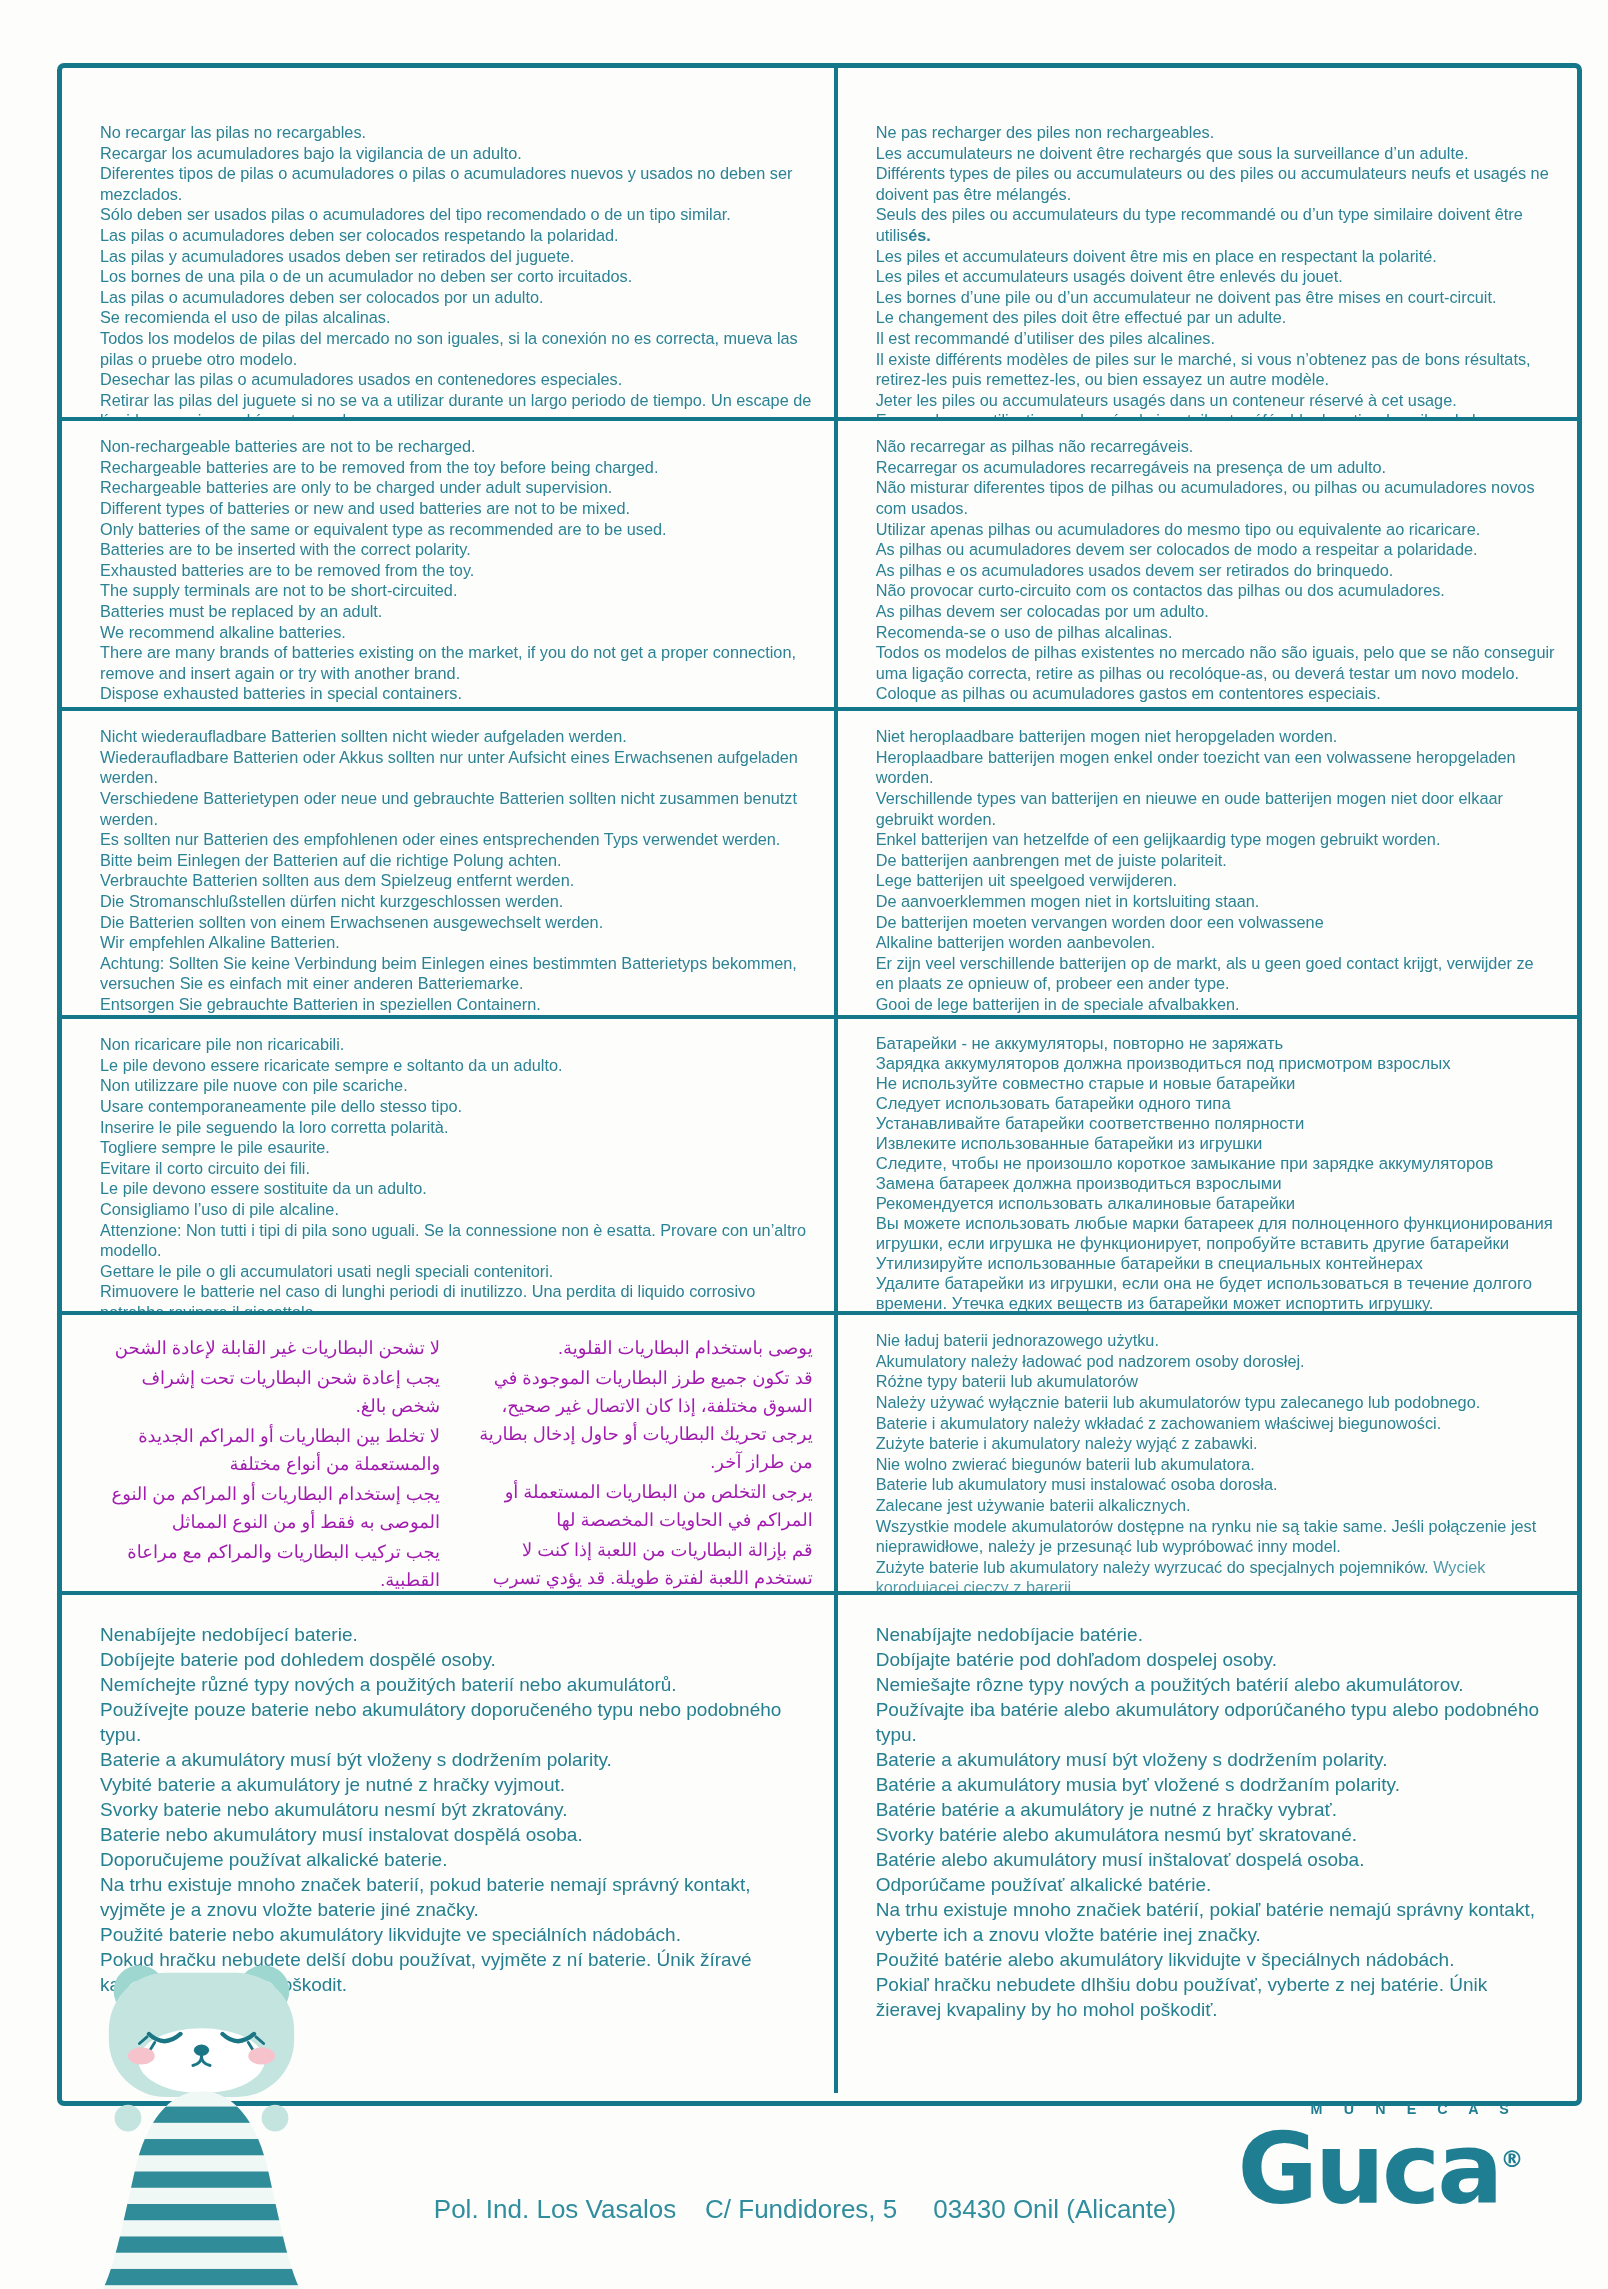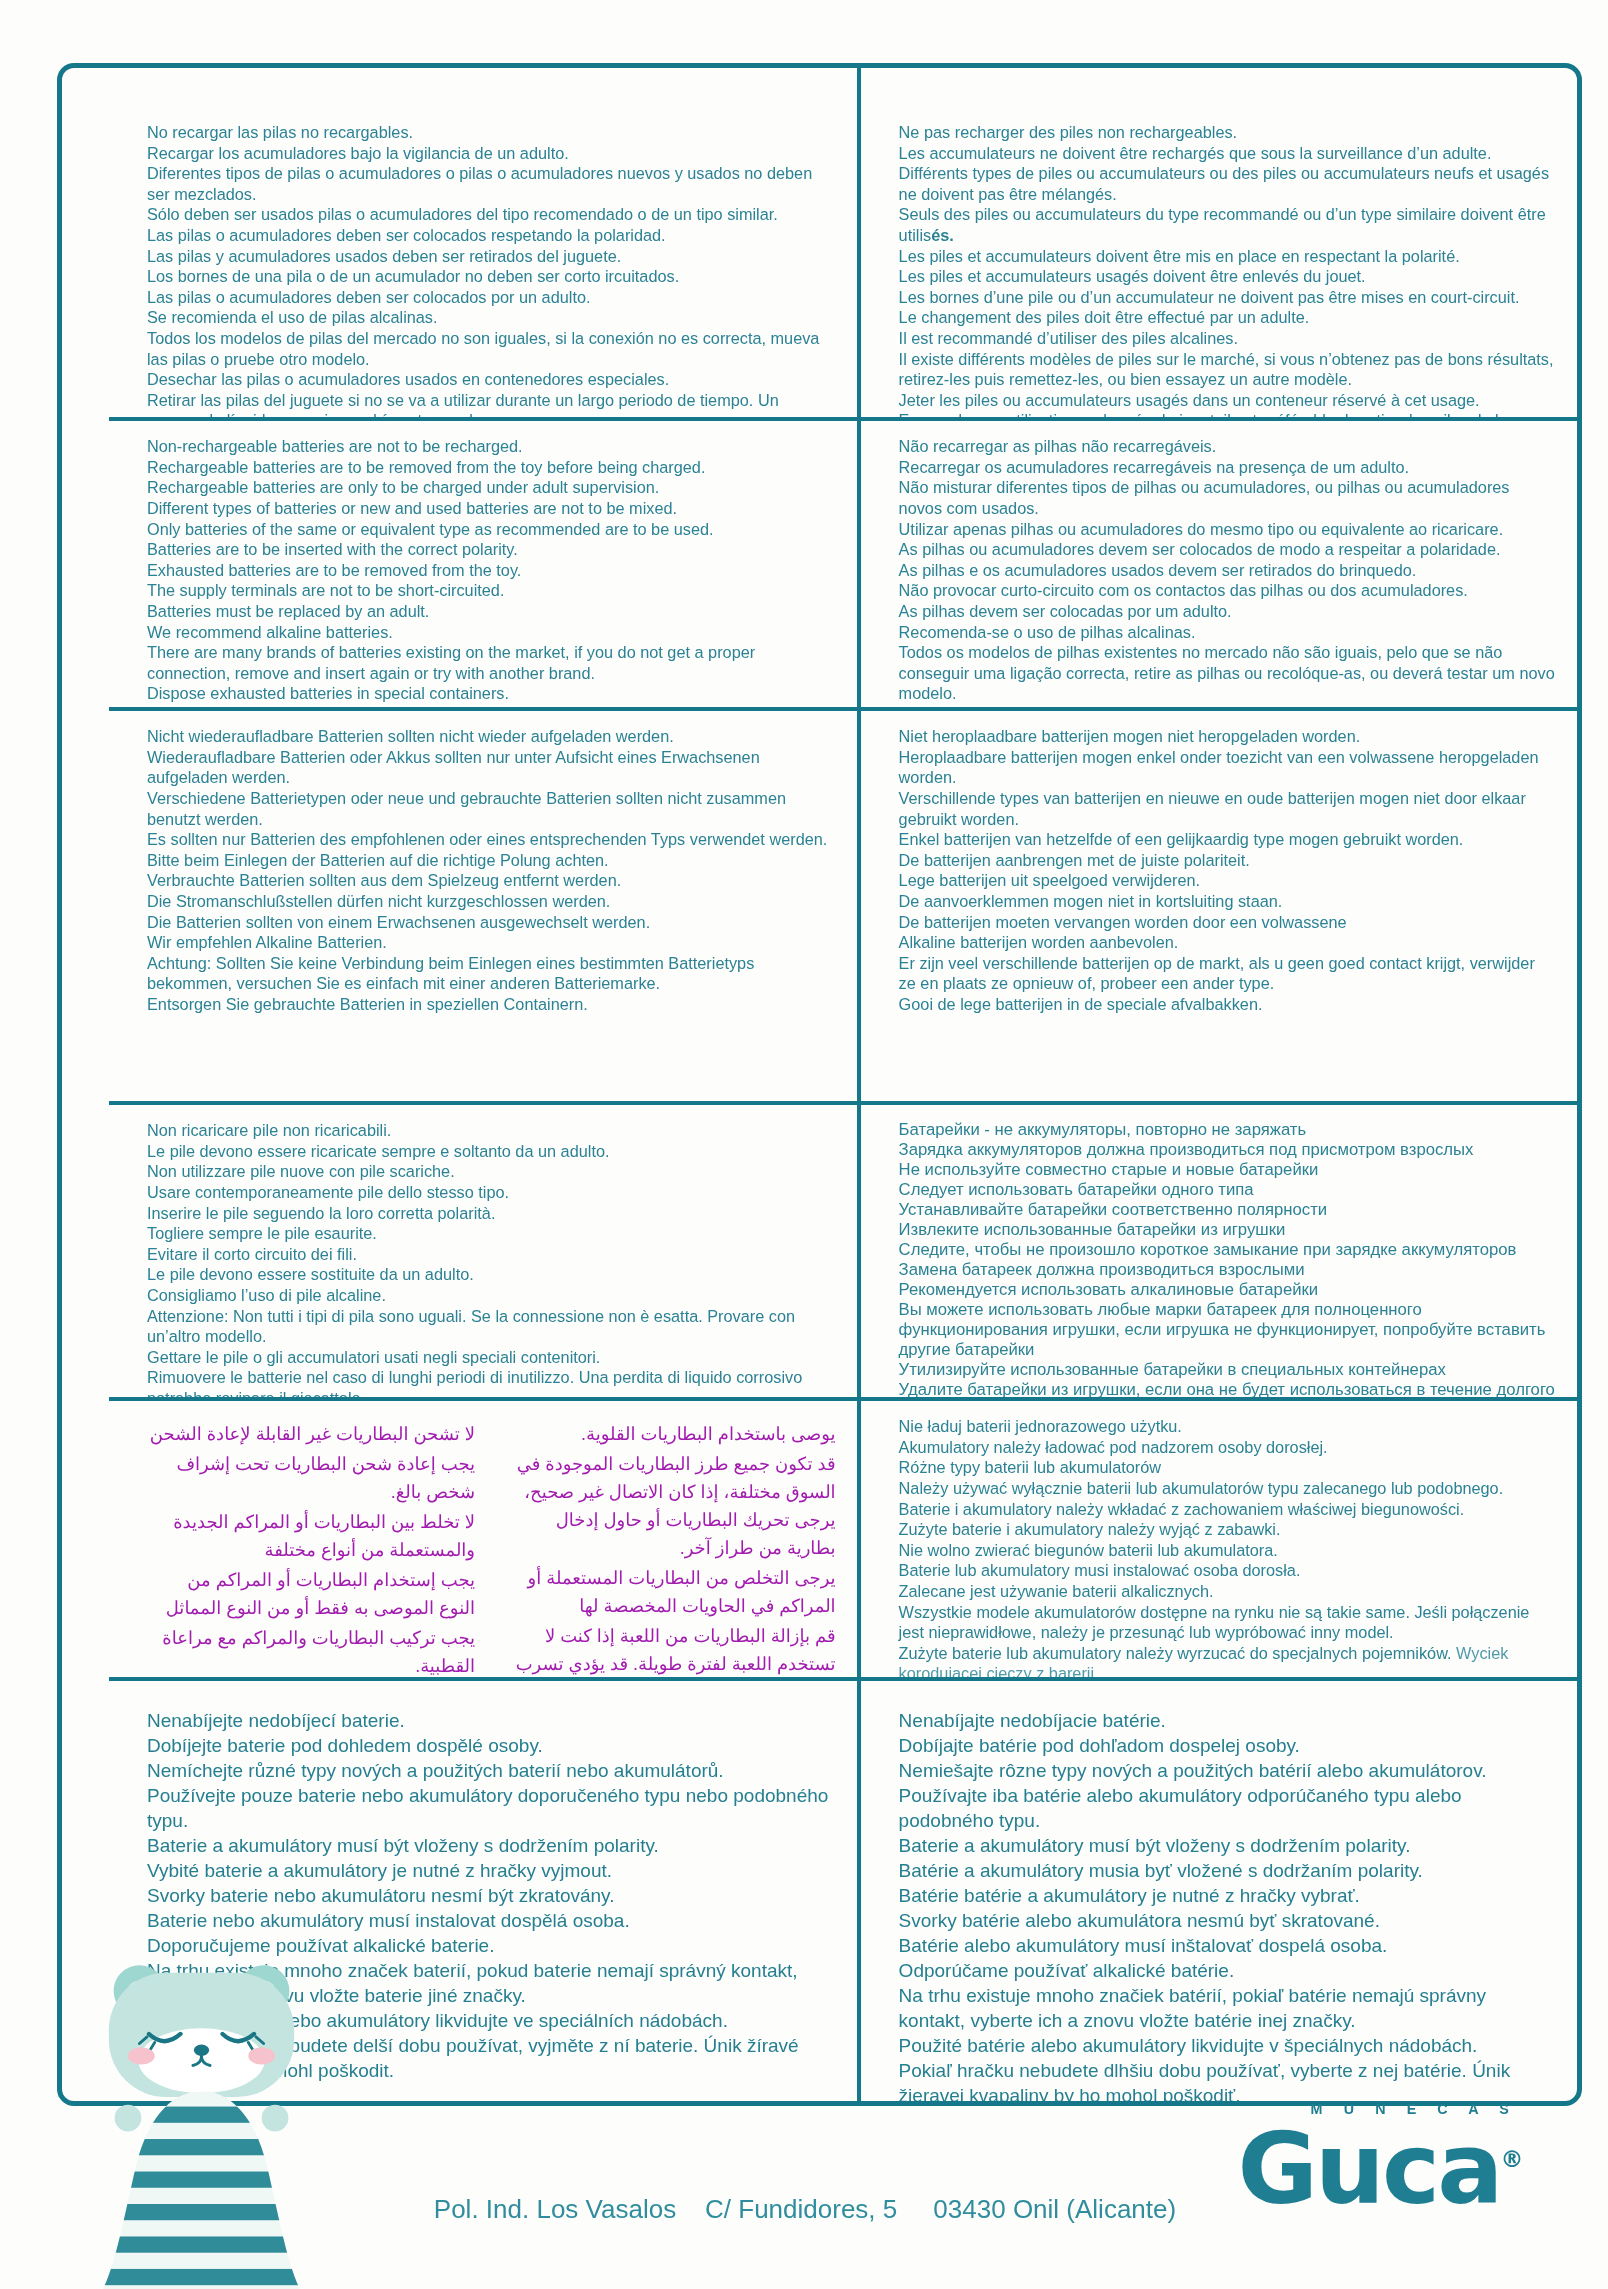--- a/index.html
+++ b/index.html
@@ -1,22 +1,22 @@
 <!DOCTYPE html>
 <html><head>
 <meta charset="utf-8">
 <style>
   html,body{margin:0;padding:0;background:#ffffff;}
   .page{position:relative;width:1609px;height:2289px;background:#fdfdfb;overflow:hidden;
         font-family:"Liberation Sans",sans-serif;color:#2b8294;}
   .box{position:absolute;left:57px;top:63px;width:1525px;height:2043px;
-       border:5.7px solid #14778a;border-radius:17px;box-sizing:border-box;overflow:hidden;background:#fdfdfb;padding-left:47px;}
+       border:5.7px solid #14778a;border-radius:7px;box-sizing:border-box;overflow:hidden;background:#fdfdfb;}
   .row{display:flex;border-bottom:4.8px solid #14778a;box-sizing:border-box;}
   .row:last-child{border-bottom:none;}
-  .r1{height:353px;} .r2{height:290px;} .r3{height:394px;} .r4{height:296px;} .r5{height:280px;}
+  .r1{height:353px;} .r2{height:290px;} .r3{height:308px;} .r4{height:296px;} .r5{height:280px;}
   .r6{height:498px;}
   .cell{box-sizing:border-box;padding:15.3px 21px 0 38px;font-size:16.3px;line-height:20.6px;overflow:hidden;}
   .cell-l{flex:0 0 51.2%;border-right:4.8px solid #14778a;}
   .cell-r{flex:1;}
   .r1 .cell{padding-top:54px;}
   .r6 .cell{padding-top:27px;font-size:19px;line-height:25px;color:#257f90;}
   .ru-cell{font-size:16.7px;line-height:20px;}
   .line{margin:0;}
   .seg-bold{font-weight:700;}
   .seg-light{font-weight:400;color:#4f9aa9;}

